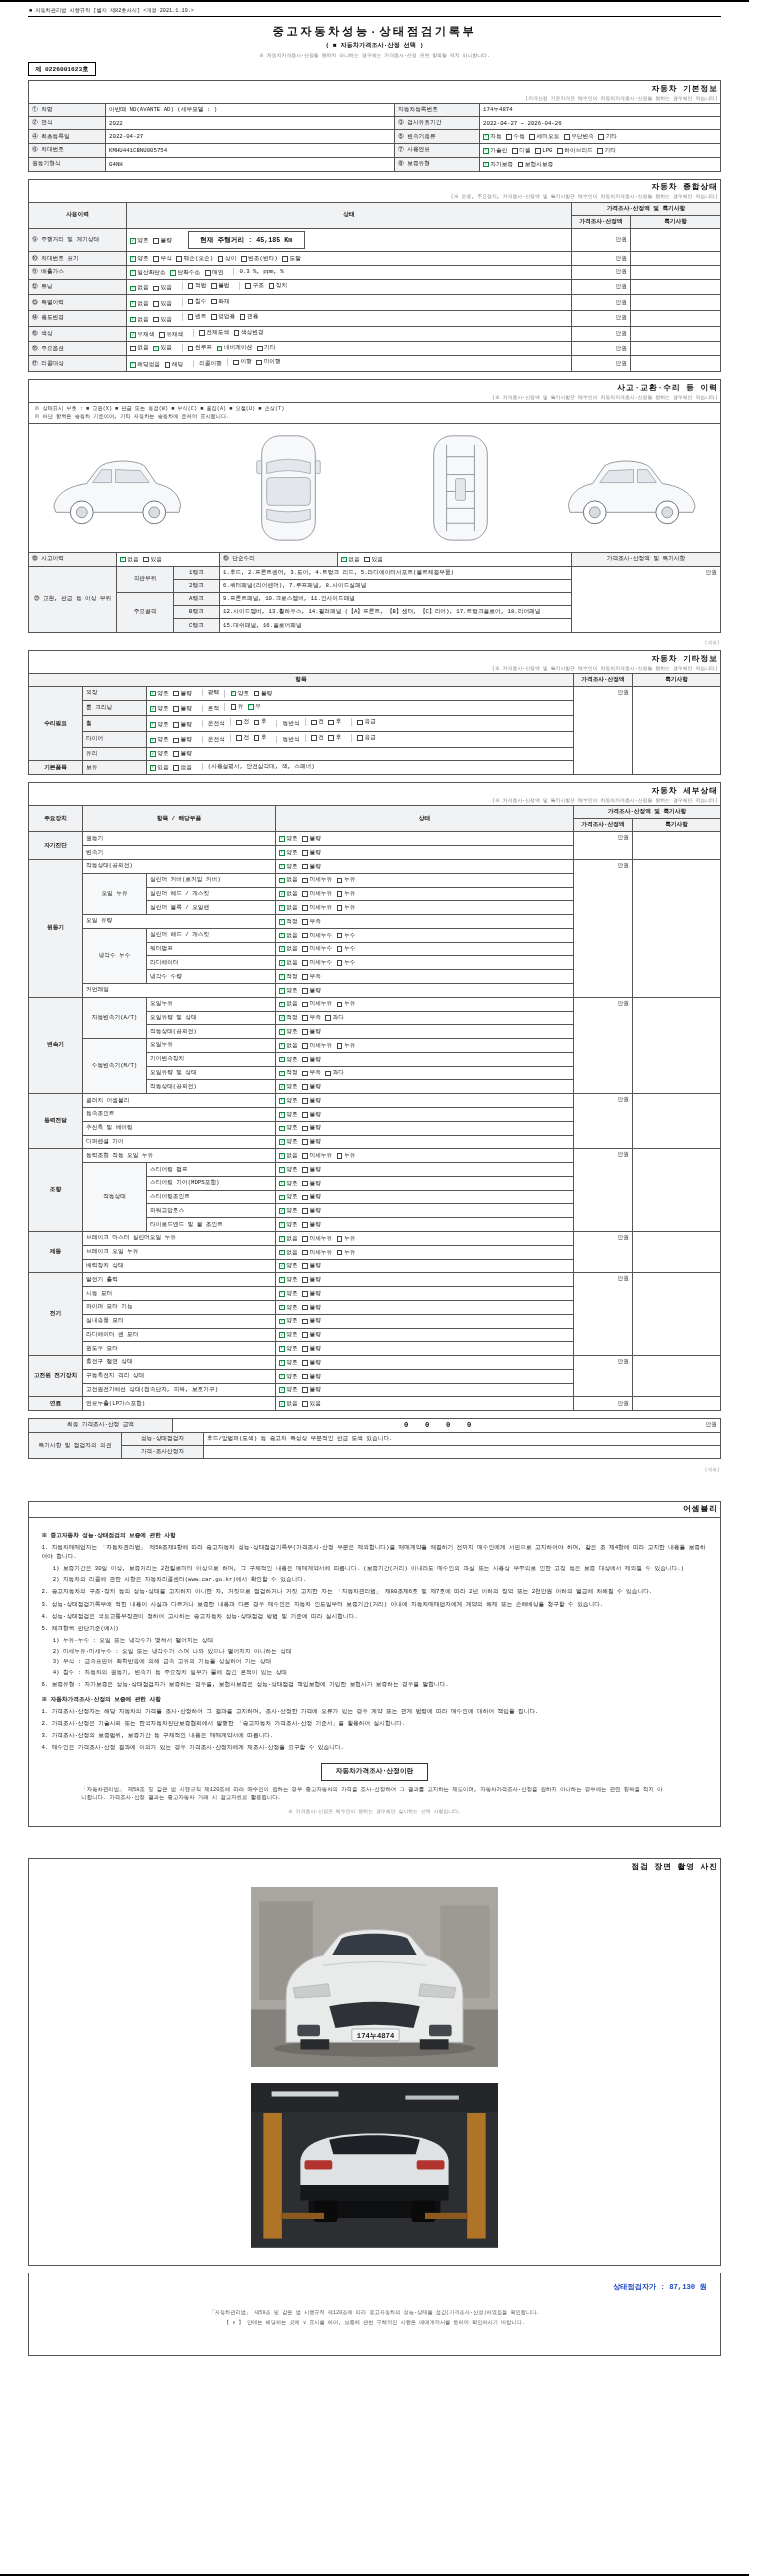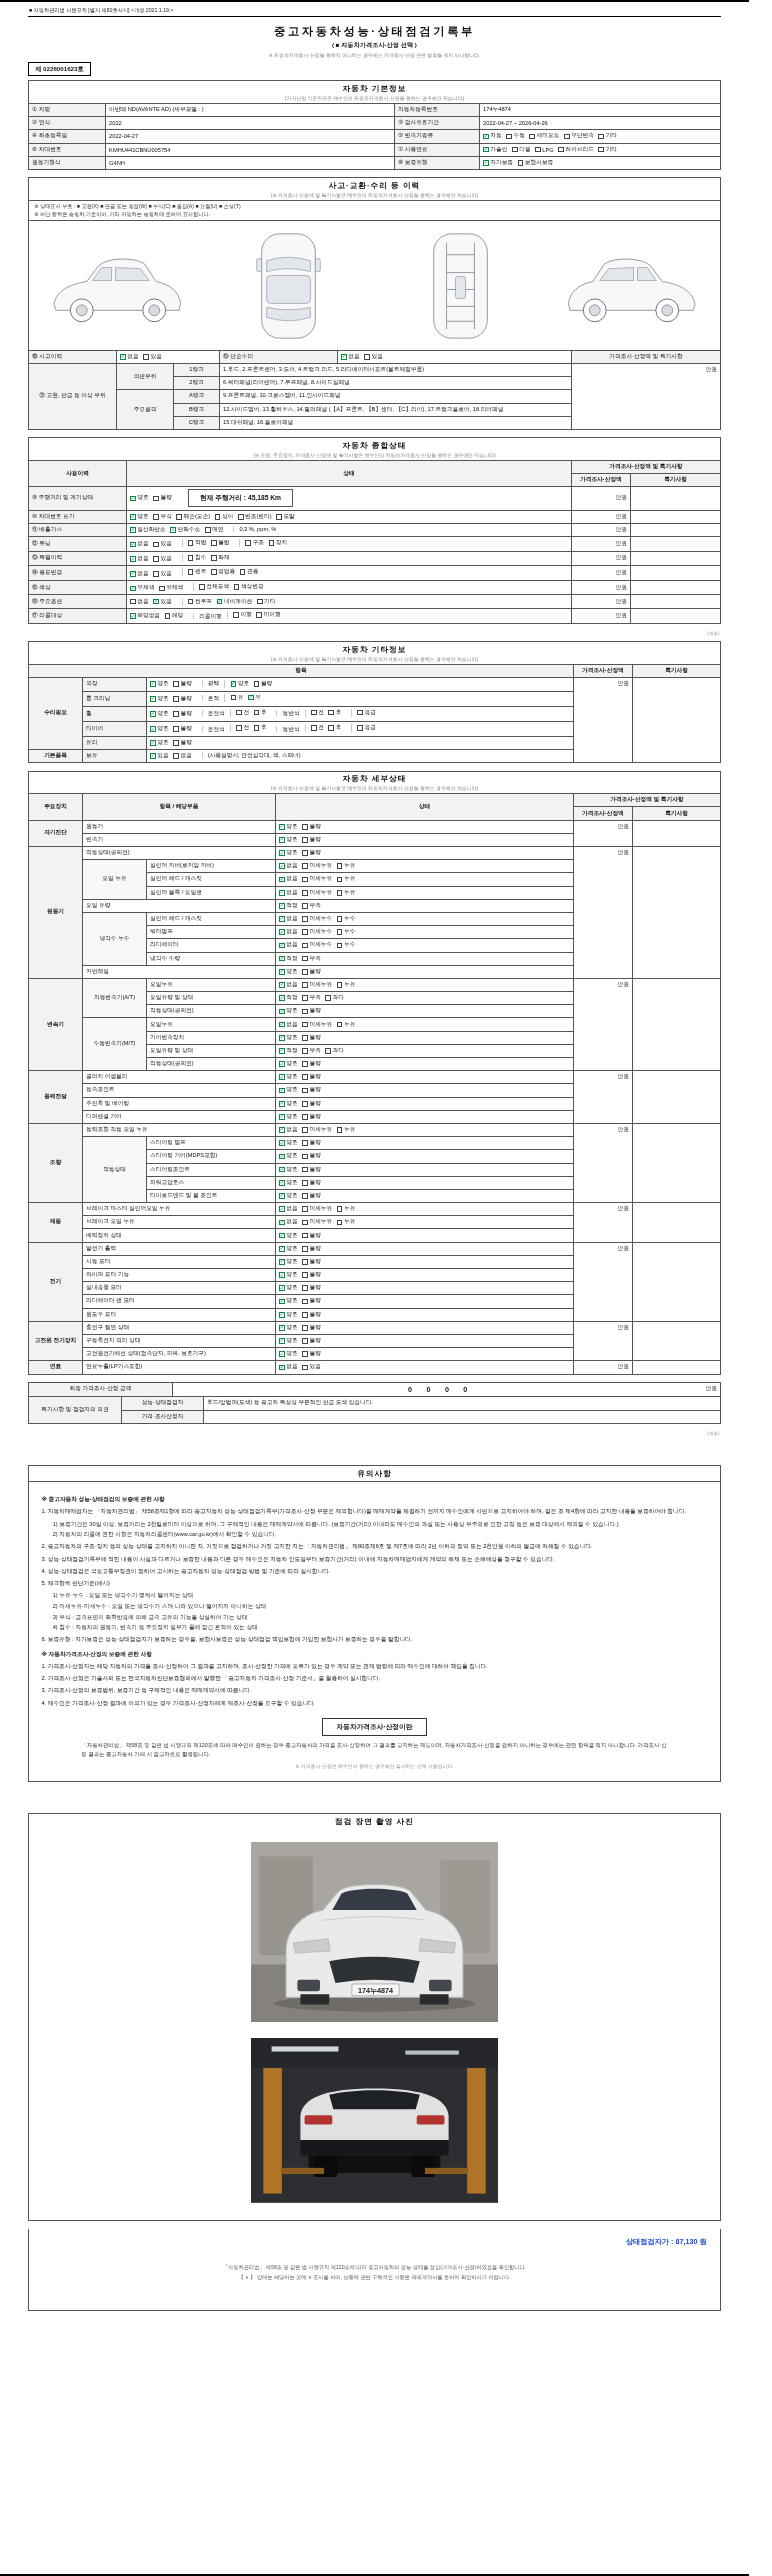--- a/index.html
+++ b/index.html
@@ -1,31 +1,31 @@
 <!DOCTYPE html>
 <html style="font-size:8.2px"><head>
 <meta charset="utf-8">
 <style>
   html,body{margin:0;padding:0;background:#ffffff;color:#111;
     font-family:"Liberation Sans","DejaVu Sans",sans-serif;}
   .page{width:749px;min-height:2576px;box-sizing:border-box;
     border-top:2.1px solid #000;border-bottom:2.1px solid #000;
-    padding:3.1px 28px 20.6px;background:#fff;}
+    padding:3.1px 28px 20.6px;background:#fff;font-family:Liberation Mono, monospace;}
   .topbar{display:flex;justify-content:space-between;font-size:5.2px;color:#222;
     padding:1.5px 1px 2.1px;border-bottom:1px solid #000;}
   
   .doc-head{padding:7.2px 0 2.1px;}
   .doc-title{text-align:center;font-size:11.3px;font-weight:800;letter-spacing:2.6px;}
   .doc-sub{text-align:center;font-size:6.2px;font-weight:700;margin-top:2.6px;}
   .doc-subnote{text-align:center;font-size:4.9px;color:#777;margin-top:1.5px;}
   .docno-row{margin:4.1px 0 2.1px;}
   .docno-box{display:inline-block;border:0.8px solid #000;padding:1.5px 6.2px;font-size:6.2px;font-weight:700;}
   
   .panel{margin-bottom:7.2px;}
-  .sec-head{border:0.5px solid #555;border-bottom:none;text-align:center;padding:2.6px 2.1px 2.1px;background:#fff;}
+  .sec-head{border:0.5px solid #555;border-bottom:none;text-align:right;padding:2.6px 2.1px 2.1px;background:#fff;}
   .sec-head .t{font-size:7.7px;font-weight:800;letter-spacing:1px;}
   .sec-head .n{font-size:4.9px;color:#777;margin-top:1px;}
   table{border-collapse:collapse;width:100%;}
   td,th{border:0.5px solid #555;padding:2.1px 3.1px;font-size:5.7px;vertical-align:middle;text-align:left;}
   th{background:#f1f2f4;font-weight:700;text-align:center;}
   .lab{background:#f1f2f4;}
   .val{background:#fff;}
   .price{text-align:right;color:#333;background:#fff;width:52px;}
   .notecell{background:#fff;}
   .center{text-align:center;}
@@ -183,20 +183,274 @@
                   <span class="clab">자가보증</span>
                 </span>
                 <span class="chk">
                   <span class="cbox"></span>
                   <span class="clab">보험사보증</span>
                 </span>
               </span></td>
       </tr>
     </tbody>
       </table>
+  </div>
+
+  <div class="panel">
+    <div class="sec-head">
+      <div class="t">자동차 종합상태</div>
+      <div class="n">(※ 운용, 주요장치, 가격조사·산정액 및 특기사항은 매수인이 자동차가격조사·산정을 원하는 경우에만 적습니다)</div>
+    </div>
+    <table>
+      <colgroup>
+          <col style="width:98px">
+          <col>
+          <col style="width:57px">
+          <col style="width:90px">
+        </colgroup>
+      <thead>
+        <tr>
+          <th rowspan="2">사용이력</th>
+          <th rowspan="2">상태</th>
+          <th colspan="2">가격조사·산정액 및 특기사항</th>
+        </tr>
+        <tr>
+          <th>가격조사·산정액</th>
+          <th>특기사항</th>
+        </tr>
+      </thead>
+      <tbody id="overall-body">
+          <tr>
+            <td class="lab">⑨ 주행거리 및 계기상태</td>
+            <td class="val statecell"><span class="cgrp">
+                <span class="chk on">
+                  <span class="cbox">✓</span>
+                  <span class="clab">양호</span>
+                </span>
+                <span class="chk">
+                  <span class="cbox"></span>
+                  <span class="clab">불량</span>
+                </span>
+              </span><span class="milebox">현재 주행거리 :  45,185 Km</span></td>
+            <td class="price">만원</td>
+            <td class="notecell"></td>
+          </tr>
+          <tr>
+            <td class="lab">⑩ 차대번호 표기</td>
+            <td class="val statecell"><span class="cgrp">
+                <span class="chk on">
+                  <span class="cbox">✓</span>
+                  <span class="clab">양호</span>
+                </span>
+                <span class="chk">
+                  <span class="cbox"></span>
+                  <span class="clab">부식</span>
+                </span>
+                <span class="chk">
+                  <span class="cbox"></span>
+                  <span class="clab">훼손(오손)</span>
+                </span>
+                <span class="chk">
+                  <span class="cbox"></span>
+                  <span class="clab">상이</span>
+                </span>
+                <span class="chk">
+                  <span class="cbox"></span>
+                  <span class="clab">변조(변타)</span>
+                </span>
+                <span class="chk">
+                  <span class="cbox"></span>
+                  <span class="clab">도말</span>
+                </span>
+              </span></td>
+            <td class="price">만원</td>
+            <td class="notecell"></td>
+          </tr>
+          <tr>
+            <td class="lab">⑪ 배출가스</td>
+            <td class="val statecell"><span class="cgrp">
+                <span class="chk on">
+                  <span class="cbox">✓</span>
+                  <span class="clab">일산화탄소</span>
+                </span>
+                <span class="chk on">
+                  <span class="cbox">✓</span>
+                  <span class="clab">탄화수소</span>
+                </span>
+                <span class="chk">
+                  <span class="cbox"></span>
+                  <span class="clab">매연</span>
+                </span>
+              </span><span class="segtext">0.3 %,        ppm,        %</span></td>
+            <td class="price">만원</td>
+            <td class="notecell"></td>
+          </tr>
+          <tr>
+            <td class="lab">⑫ 튜닝</td>
+            <td class="val statecell"><span class="cgrp">
+                <span class="chk on">
+                  <span class="cbox">✓</span>
+                  <span class="clab">없음</span>
+                </span>
+                <span class="chk">
+                  <span class="cbox"></span>
+                  <span class="clab">있음</span>
+                </span>
+              </span><span class="cgrp">
+                <span class="chk">
+                  <span class="cbox"></span>
+                  <span class="clab">적법</span>
+                </span>
+                <span class="chk">
+                  <span class="cbox"></span>
+                  <span class="clab">불법</span>
+                </span>
+              </span><span class="cgrp">
+                <span class="chk">
+                  <span class="cbox"></span>
+                  <span class="clab">구조</span>
+                </span>
+                <span class="chk">
+                  <span class="cbox"></span>
+                  <span class="clab">장치</span>
+                </span>
+              </span></td>
+            <td class="price">만원</td>
+            <td class="notecell"></td>
+          </tr>
+          <tr>
+            <td class="lab">⑬ 특별이력</td>
+            <td class="val statecell"><span class="cgrp">
+                <span class="chk on">
+                  <span class="cbox">✓</span>
+                  <span class="clab">없음</span>
+                </span>
+                <span class="chk">
+                  <span class="cbox"></span>
+                  <span class="clab">있음</span>
+                </span>
+              </span><span class="cgrp">
+                <span class="chk">
+                  <span class="cbox"></span>
+                  <span class="clab">침수</span>
+                </span>
+                <span class="chk">
+                  <span class="cbox"></span>
+                  <span class="clab">화재</span>
+                </span>
+              </span></td>
+            <td class="price">만원</td>
+            <td class="notecell"></td>
+          </tr>
+          <tr>
+            <td class="lab">⑭ 용도변경</td>
+            <td class="val statecell"><span class="cgrp">
+                <span class="chk on">
+                  <span class="cbox">✓</span>
+                  <span class="clab">없음</span>
+                </span>
+                <span class="chk">
+                  <span class="cbox"></span>
+                  <span class="clab">있음</span>
+                </span>
+              </span><span class="cgrp">
+                <span class="chk">
+                  <span class="cbox"></span>
+                  <span class="clab">렌트</span>
+                </span>
+                <span class="chk">
+                  <span class="cbox"></span>
+                  <span class="clab">영업용</span>
+                </span>
+                <span class="chk">
+                  <span class="cbox"></span>
+                  <span class="clab">관용</span>
+                </span>
+              </span></td>
+            <td class="price">만원</td>
+            <td class="notecell"></td>
+          </tr>
+          <tr>
+            <td class="lab">⑮ 색상</td>
+            <td class="val statecell"><span class="cgrp">
+                <span class="chk on">
+                  <span class="cbox">✓</span>
+                  <span class="clab">무채색</span>
+                </span>
+                <span class="chk">
+                  <span class="cbox"></span>
+                  <span class="clab">유채색</span>
+                </span>
+              </span><span class="cgrp">
+                <span class="chk">
+                  <span class="cbox"></span>
+                  <span class="clab">전체도색</span>
+                </span>
+                <span class="chk">
+                  <span class="cbox"></span>
+                  <span class="clab">색상변경</span>
+                </span>
+              </span></td>
+            <td class="price">만원</td>
+            <td class="notecell"></td>
+          </tr>
+          <tr>
+            <td class="lab">⑯ 주요옵션</td>
+            <td class="val statecell"><span class="cgrp">
+                <span class="chk">
+                  <span class="cbox"></span>
+                  <span class="clab">없음</span>
+                </span>
+                <span class="chk on">
+                  <span class="cbox">✓</span>
+                  <span class="clab">있음</span>
+                </span>
+              </span><span class="cgrp">
+                <span class="chk">
+                  <span class="cbox"></span>
+                  <span class="clab">썬루프</span>
+                </span>
+                <span class="chk on">
+                  <span class="cbox">✓</span>
+                  <span class="clab">네비게이션</span>
+                </span>
+                <span class="chk">
+                  <span class="cbox"></span>
+                  <span class="clab">기타</span>
+                </span>
+              </span></td>
+            <td class="price">만원</td>
+            <td class="notecell"></td>
+          </tr>
+          <tr>
+            <td class="lab">⑰ 리콜대상</td>
+            <td class="val statecell"><span class="cgrp">
+                <span class="chk on">
+                  <span class="cbox">✓</span>
+                  <span class="clab">해당없음</span>
+                </span>
+                <span class="chk">
+                  <span class="cbox"></span>
+                  <span class="clab">해당</span>
+                </span>
+              </span><span class="segtext">리콜이행</span><span class="cgrp">
+                <span class="chk">
+                  <span class="cbox"></span>
+                  <span class="clab">이행</span>
+                </span>
+                <span class="chk">
+                  <span class="cbox"></span>
+                  <span class="clab">미이행</span>
+                </span>
+              </span></td>
+            <td class="price">만원</td>
+            <td class="notecell"></td>
+          </tr>
+        </tbody>
+    </table>
   </div>
 
   <div class="panel">
     <div class="sec-head">
       <div class="t">사고·교환·수리 등 이력</div>
       <div class="n">(※ 가격조사·산정액 및 특기사항은 매수인이 자동차가격조사·산정을 원하는 경우에만 적습니다)</div>
     </div>
     <div class="legend">
       <div>※ 상태표시 부호 :  ■ 교환(X)   ■ 판금 또는 용접(W)   ■ 부식(C)   ■ 흠집(A)   ■ 요철(U)   ■ 손상(T)</div>
       <div>※ 하단 항목은 승용차 기준이며, 기타 자동차는 승용차에 준하여 표시합니다.</div>
@@ -297,274 +551,20 @@
             <td class="lab center">B랭크</td>
             <td class="val" colspan="2">12.사이드멤버, 13.휠하우스, 14.필러패널 (【A】프론트, 【B】센터, 【C】리어), 17.트렁크플로어, 18.리어패널</td>
           </tr>
           <tr>
             <td class="lab center">C랭크</td>
             <td class="val" colspan="2">15.대쉬패널, 16.플로어패널</td>
           </tr>
         </tbody>
     </table>
   </div>
-
-  <div class="panel">
-    <div class="sec-head">
-      <div class="t">자동차 종합상태</div>
-      <div class="n">(※ 운용, 주요장치, 가격조사·산정액 및 특기사항은 매수인이 자동차가격조사·산정을 원하는 경우에만 적습니다)</div>
-    </div>
-    <table>
-      <colgroup>
-          <col style="width:98px">
-          <col>
-          <col style="width:57px">
-          <col style="width:90px">
-        </colgroup>
-      <thead>
-        <tr>
-          <th rowspan="2">사용이력</th>
-          <th rowspan="2">상태</th>
-          <th colspan="2">가격조사·산정액 및 특기사항</th>
-        </tr>
-        <tr>
-          <th>가격조사·산정액</th>
-          <th>특기사항</th>
-        </tr>
-      </thead>
-      <tbody id="overall-body">
-          <tr>
-            <td class="lab">⑨ 주행거리 및 계기상태</td>
-            <td class="val statecell"><span class="cgrp">
-                <span class="chk on">
-                  <span class="cbox">✓</span>
-                  <span class="clab">양호</span>
-                </span>
-                <span class="chk">
-                  <span class="cbox"></span>
-                  <span class="clab">불량</span>
-                </span>
-              </span><span class="milebox">현재 주행거리 :  45,185 Km</span></td>
-            <td class="price">만원</td>
-            <td class="notecell"></td>
-          </tr>
-          <tr>
-            <td class="lab">⑩ 차대번호 표기</td>
-            <td class="val statecell"><span class="cgrp">
-                <span class="chk on">
-                  <span class="cbox">✓</span>
-                  <span class="clab">양호</span>
-                </span>
-                <span class="chk">
-                  <span class="cbox"></span>
-                  <span class="clab">부식</span>
-                </span>
-                <span class="chk">
-                  <span class="cbox"></span>
-                  <span class="clab">훼손(오손)</span>
-                </span>
-                <span class="chk">
-                  <span class="cbox"></span>
-                  <span class="clab">상이</span>
-                </span>
-                <span class="chk">
-                  <span class="cbox"></span>
-                  <span class="clab">변조(변타)</span>
-                </span>
-                <span class="chk">
-                  <span class="cbox"></span>
-                  <span class="clab">도말</span>
-                </span>
-              </span></td>
-            <td class="price">만원</td>
-            <td class="notecell"></td>
-          </tr>
-          <tr>
-            <td class="lab">⑪ 배출가스</td>
-            <td class="val statecell"><span class="cgrp">
-                <span class="chk on">
-                  <span class="cbox">✓</span>
-                  <span class="clab">일산화탄소</span>
-                </span>
-                <span class="chk on">
-                  <span class="cbox">✓</span>
-                  <span class="clab">탄화수소</span>
-                </span>
-                <span class="chk">
-                  <span class="cbox"></span>
-                  <span class="clab">매연</span>
-                </span>
-              </span><span class="segtext">0.3 %,        ppm,        %</span></td>
-            <td class="price">만원</td>
-            <td class="notecell"></td>
-          </tr>
-          <tr>
-            <td class="lab">⑫ 튜닝</td>
-            <td class="val statecell"><span class="cgrp">
-                <span class="chk on">
-                  <span class="cbox">✓</span>
-                  <span class="clab">없음</span>
-                </span>
-                <span class="chk">
-                  <span class="cbox"></span>
-                  <span class="clab">있음</span>
-                </span>
-              </span><span class="cgrp">
-                <span class="chk">
-                  <span class="cbox"></span>
-                  <span class="clab">적법</span>
-                </span>
-                <span class="chk">
-                  <span class="cbox"></span>
-                  <span class="clab">불법</span>
-                </span>
-              </span><span class="cgrp">
-                <span class="chk">
-                  <span class="cbox"></span>
-                  <span class="clab">구조</span>
-                </span>
-                <span class="chk">
-                  <span class="cbox"></span>
-                  <span class="clab">장치</span>
-                </span>
-              </span></td>
-            <td class="price">만원</td>
-            <td class="notecell"></td>
-          </tr>
-          <tr>
-            <td class="lab">⑬ 특별이력</td>
-            <td class="val statecell"><span class="cgrp">
-                <span class="chk on">
-                  <span class="cbox">✓</span>
-                  <span class="clab">없음</span>
-                </span>
-                <span class="chk">
-                  <span class="cbox"></span>
-                  <span class="clab">있음</span>
-                </span>
-              </span><span class="cgrp">
-                <span class="chk">
-                  <span class="cbox"></span>
-                  <span class="clab">침수</span>
-                </span>
-                <span class="chk">
-                  <span class="cbox"></span>
-                  <span class="clab">화재</span>
-                </span>
-              </span></td>
-            <td class="price">만원</td>
-            <td class="notecell"></td>
-          </tr>
-          <tr>
-            <td class="lab">⑭ 용도변경</td>
-            <td class="val statecell"><span class="cgrp">
-                <span class="chk on">
-                  <span class="cbox">✓</span>
-                  <span class="clab">없음</span>
-                </span>
-                <span class="chk">
-                  <span class="cbox"></span>
-                  <span class="clab">있음</span>
-                </span>
-              </span><span class="cgrp">
-                <span class="chk">
-                  <span class="cbox"></span>
-                  <span class="clab">렌트</span>
-                </span>
-                <span class="chk">
-                  <span class="cbox"></span>
-                  <span class="clab">영업용</span>
-                </span>
-                <span class="chk">
-                  <span class="cbox"></span>
-                  <span class="clab">관용</span>
-                </span>
-              </span></td>
-            <td class="price">만원</td>
-            <td class="notecell"></td>
-          </tr>
-          <tr>
-            <td class="lab">⑮ 색상</td>
-            <td class="val statecell"><span class="cgrp">
-                <span class="chk on">
-                  <span class="cbox">✓</span>
-                  <span class="clab">무채색</span>
-                </span>
-                <span class="chk">
-                  <span class="cbox"></span>
-                  <span class="clab">유채색</span>
-                </span>
-              </span><span class="cgrp">
-                <span class="chk">
-                  <span class="cbox"></span>
-                  <span class="clab">전체도색</span>
-                </span>
-                <span class="chk">
-                  <span class="cbox"></span>
-                  <span class="clab">색상변경</span>
-                </span>
-              </span></td>
-            <td class="price">만원</td>
-            <td class="notecell"></td>
-          </tr>
-          <tr>
-            <td class="lab">⑯ 주요옵션</td>
-            <td class="val statecell"><span class="cgrp">
-                <span class="chk">
-                  <span class="cbox"></span>
-                  <span class="clab">없음</span>
-                </span>
-                <span class="chk on">
-                  <span class="cbox">✓</span>
-                  <span class="clab">있음</span>
-                </span>
-              </span><span class="cgrp">
-                <span class="chk">
-                  <span class="cbox"></span>
-                  <span class="clab">썬루프</span>
-                </span>
-                <span class="chk on">
-                  <span class="cbox">✓</span>
-                  <span class="clab">네비게이션</span>
-                </span>
-                <span class="chk">
-                  <span class="cbox"></span>
-                  <span class="clab">기타</span>
-                </span>
-              </span></td>
-            <td class="price">만원</td>
-            <td class="notecell"></td>
-          </tr>
-          <tr>
-            <td class="lab">⑰ 리콜대상</td>
-            <td class="val statecell"><span class="cgrp">
-                <span class="chk on">
-                  <span class="cbox">✓</span>
-                  <span class="clab">해당없음</span>
-                </span>
-                <span class="chk">
-                  <span class="cbox"></span>
-                  <span class="clab">해당</span>
-                </span>
-              </span><span class="segtext">리콜이행</span><span class="cgrp">
-                <span class="chk">
-                  <span class="cbox"></span>
-                  <span class="clab">이행</span>
-                </span>
-                <span class="chk">
-                  <span class="cbox"></span>
-                  <span class="clab">미이행</span>
-                </span>
-              </span></td>
-            <td class="price">만원</td>
-            <td class="notecell"></td>
-          </tr>
-        </tbody>
-    </table>
-  </div>
   <div class="contnote">(계속)</div>
 
   <div class="panel">
     <div class="sec-head">
       <div class="t">자동차 기타정보</div>
       <div class="n">(※ 가격조사·산정액 및 특기사항은 매수인이 자동차가격조사·산정을 원하는 경우에만 적습니다)</div>
     </div>
     <table>
       <colgroup>
           <col style="width:54px">
@@ -1426,21 +1426,21 @@
       </tr>
     </tbody>
       </table>
   </div>
   <div class="contnote">(계속)</div>
 
   <div class="gap-lg"></div>
 
   <div class="panel">
     <div class="sec-head">
-      <div class="t">유의사항</div>
+      <div class="t">어셈블리</div>
     </div>
     <div class="notice-body">
       <div id="notices-list">
           <div class="nhead">※ 중고자동차 성능·상태점검의 보증에 관한 사항</div>
           <div class="n0">1. 자동차매매업자는 「자동차관리법」 제58조제1항에 따라 중고자동차 성능·상태점검기록부(가격조사·산정 부분은 제외합니다)를 매매계약을 체결하기 전까지 매수인에게 서면으로 고지하여야 하며, 같은 조 제4항에 따라 고지한 내용을 보증하여야 합니다.</div>
           <div class="n1">1) 보증기간은 30일 이상, 보증거리는 2천킬로미터 이상으로 하며, 그 구체적인 내용은 매매계약서에 따릅니다. (보증기간(거리) 이내라도 매수인의 과실 또는 사용상 부주의로 인한 고장 등은 보증 대상에서 제외될 수 있습니다.)</div>
           <div class="n1">2) 자동차의 리콜에 관한 사항은 자동차리콜센터(www.car.go.kr)에서 확인할 수 있습니다.</div>
           <div class="n0">2. 중고자동차의 구조·장치 등의 성능·상태를 고지하지 아니한 자, 거짓으로 점검하거나 거짓 고지한 자는 「자동차관리법」 제80조제6호 및 제7호에 따라 2년 이하의 징역 또는 2천만원 이하의 벌금에 처해질 수 있습니다.</div>
           <div class="n0">3. 성능·상태점검기록부에 적힌 내용이 사실과 다르거나 보증한 내용과 다른 경우 매수인은 자동차 인도일부터 보증기간(거리) 이내에 자동차매매업자에게 계약의 해제 또는 손해배상을 청구할 수 있습니다.</div>
           <div class="n0">4. 성능·상태점검은 국토교통부장관이 정하여 고시하는 중고자동차 성능·상태점검 방법 및 기준에 따라 실시합니다.</div>

